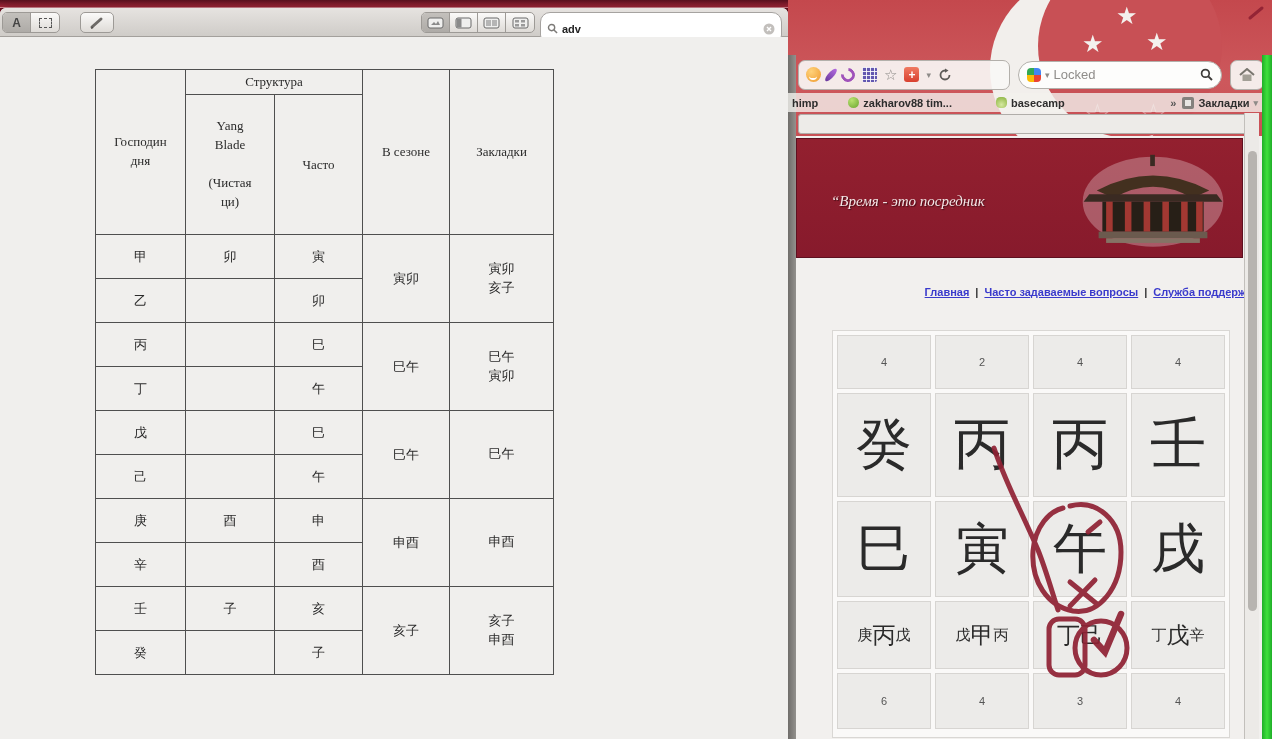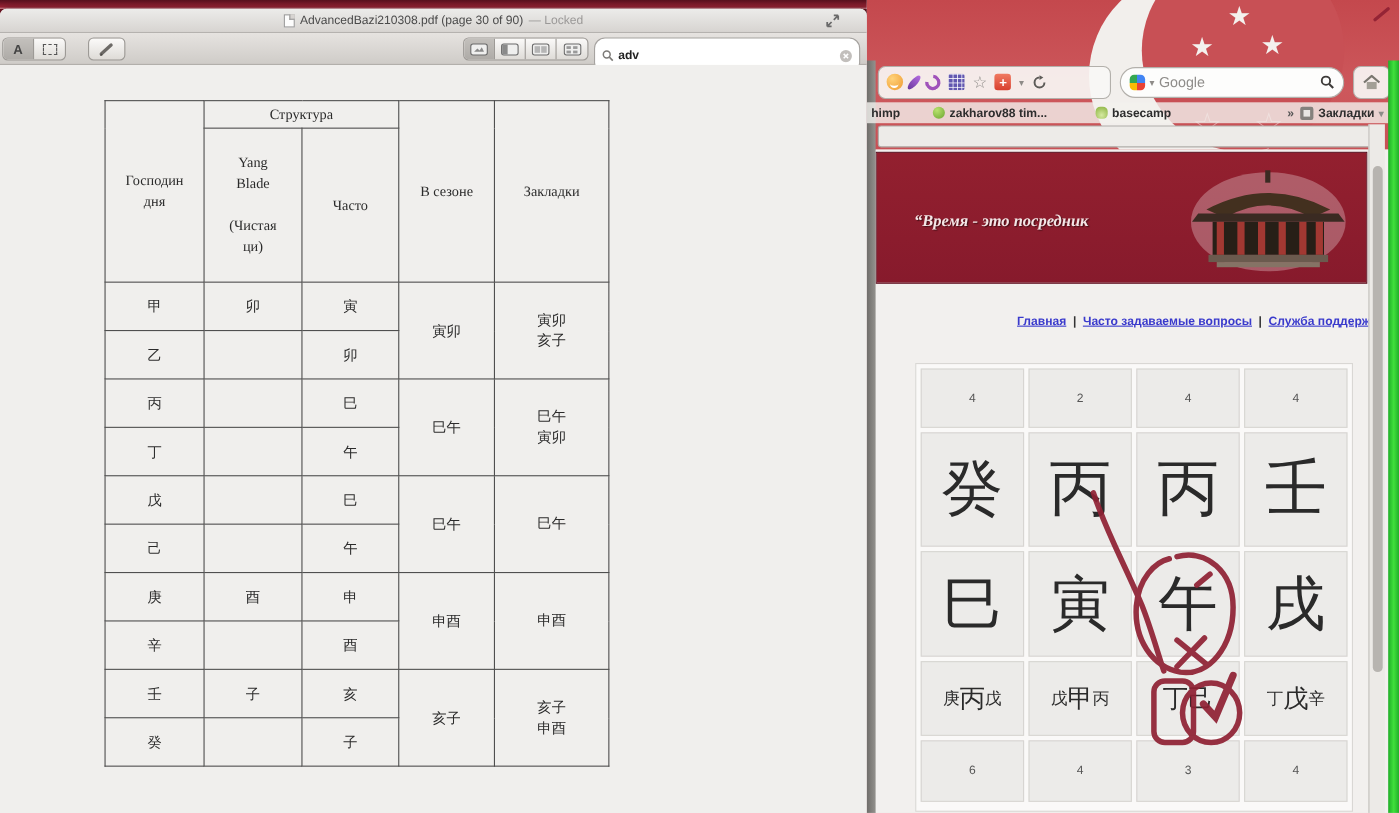--- a/index.html
+++ b/index.html
@@ -116,21 +116,21 @@
 
   .find-strip { position:absolute; top:114px; left:10px; right:18px; height:20px;
     background:#edebe8; border:1px solid #b0ada9; border-radius:3px; z-index:7; }
 
   .page { position:absolute; top:136px; left:8px; right:8px; bottom:0;
     background:#f2f0ee; z-index:5; }
   .banner { position:absolute; left:0; top:2px; width:447px; height:120px;
     background:linear-gradient(#93202f,#871a2c); border:1px solid #5e1020; }
   .quote { position:absolute; left:34px; top:50px; font-family:"Liberation Serif", serif;
     font-style:italic; font-size:15px; color:#f3e6e6; line-height:1.7;
-    text-shadow:1px 1px 1px rgba(0,0,0,.5);font-weight:bold; }
+    text-shadow:1px 1px 1px rgba(0,0,0,.5); }
   .pavilion { position:absolute; right:14px; top:6px; }
 
   .site-links { position:absolute; top:150px; right:6px; display:flex; gap:6px;
     font-size:11px; font-weight:bold; }
   .site-links a { color:#3a3acc; }
   .lsep { color:#333; }
 
   .grid-box { position:absolute; left:36px; top:194px; width:398px;
     background:#faf9f8; border:1px solid #d9d7d4; padding:4px; }
   .grow { display:grid; grid-template-columns:repeat(4,1fr); gap:4px; margin-bottom:4px; }
@@ -152,29 +152,20 @@
 
   .annot { position:absolute; left:0; top:0; z-index:20; pointer-events:none; }
 </style>
 </head>
 <body>
 
 <div class="stage">
   <div class="top-strip"></div>
 
   <div class="pdf-win">
-    <div class="pdf-titlebar">
-      <span class="doc-ico"></span>
-      <span>AdvancedBazi210308.pdf (page 30 of 90)</span>
-      <span class="title-locked">— Locked</span>
-      <svg class="fullscreen" viewBox="0 0 14 14">
-        <path d="M8 6 L12 2 M12 2 L12 6 M12 2 L8 2" stroke="#6a6a6a" stroke-width="1.6" fill="none"></path>
-        <path d="M6 8 L2 12 M2 12 L2 8 M2 12 L6 12" stroke="#6a6a6a" stroke-width="1.6" fill="none"></path>
-      </svg>
-    </div>
 
     <div class="pdf-toolbar">
       <div class="seg group-tools">
         <div class="sel">
           <span>A</span>
         </div>
         <div>
           <span class="dash-rect"></span>
         </div>
       </div>
@@ -342,21 +333,21 @@
         <span class="ic ic-plus">+</span>
         <span class="ic ic-drop">▾</span>
         <svg width="14" height="14" viewBox="0 0 14 14">
           <path d="M11.5 7 A4.5 4.5 0 1 1 7 2.5" fill="none" stroke="#5d5b58" stroke-width="1.8"></path>
           <path d="M7 0.5 L10.5 2.5 L7 4.8 Z" fill="#5d5b58"></path>
         </svg>
       </div>
       <div class="search-box">
         <span class="glogo"></span>
         <span class="ic ic-drop">▾</span>
-        <span class="search-txt">Google</span>
+        <span class="search-txt">Locked</span>
         <svg width="13" height="13" viewBox="0 0 13 13">
           <circle cx="5.4" cy="5.4" r="3.8" fill="none" stroke="#3d3b39" stroke-width="1.7"></circle>
           <line x1="8.3" y1="8.3" x2="12" y2="12" stroke="#3d3b39" stroke-width="1.9"></line>
         </svg>
       </div>
       <div class="ibox home-box">
         <svg width="16" height="14" viewBox="0 0 16 14">
           <path d="M1 7 L8 1 L15 7" fill="none" stroke="#79766f" stroke-width="2"></path>
           <rect x="3.5" y="6.5" width="9" height="6.5" fill="#a39f96"></rect>
         </svg>

